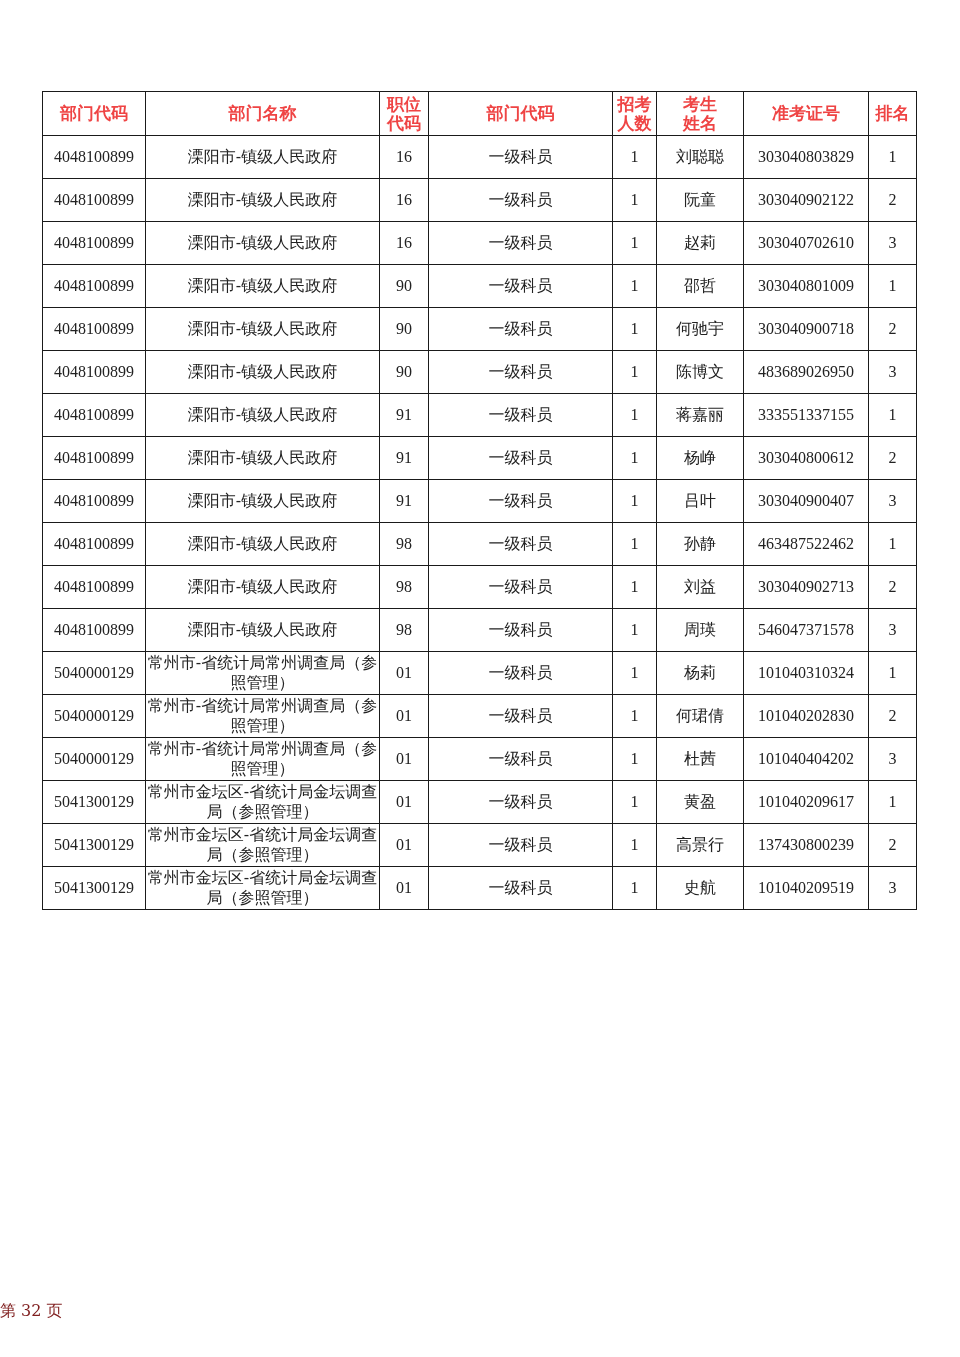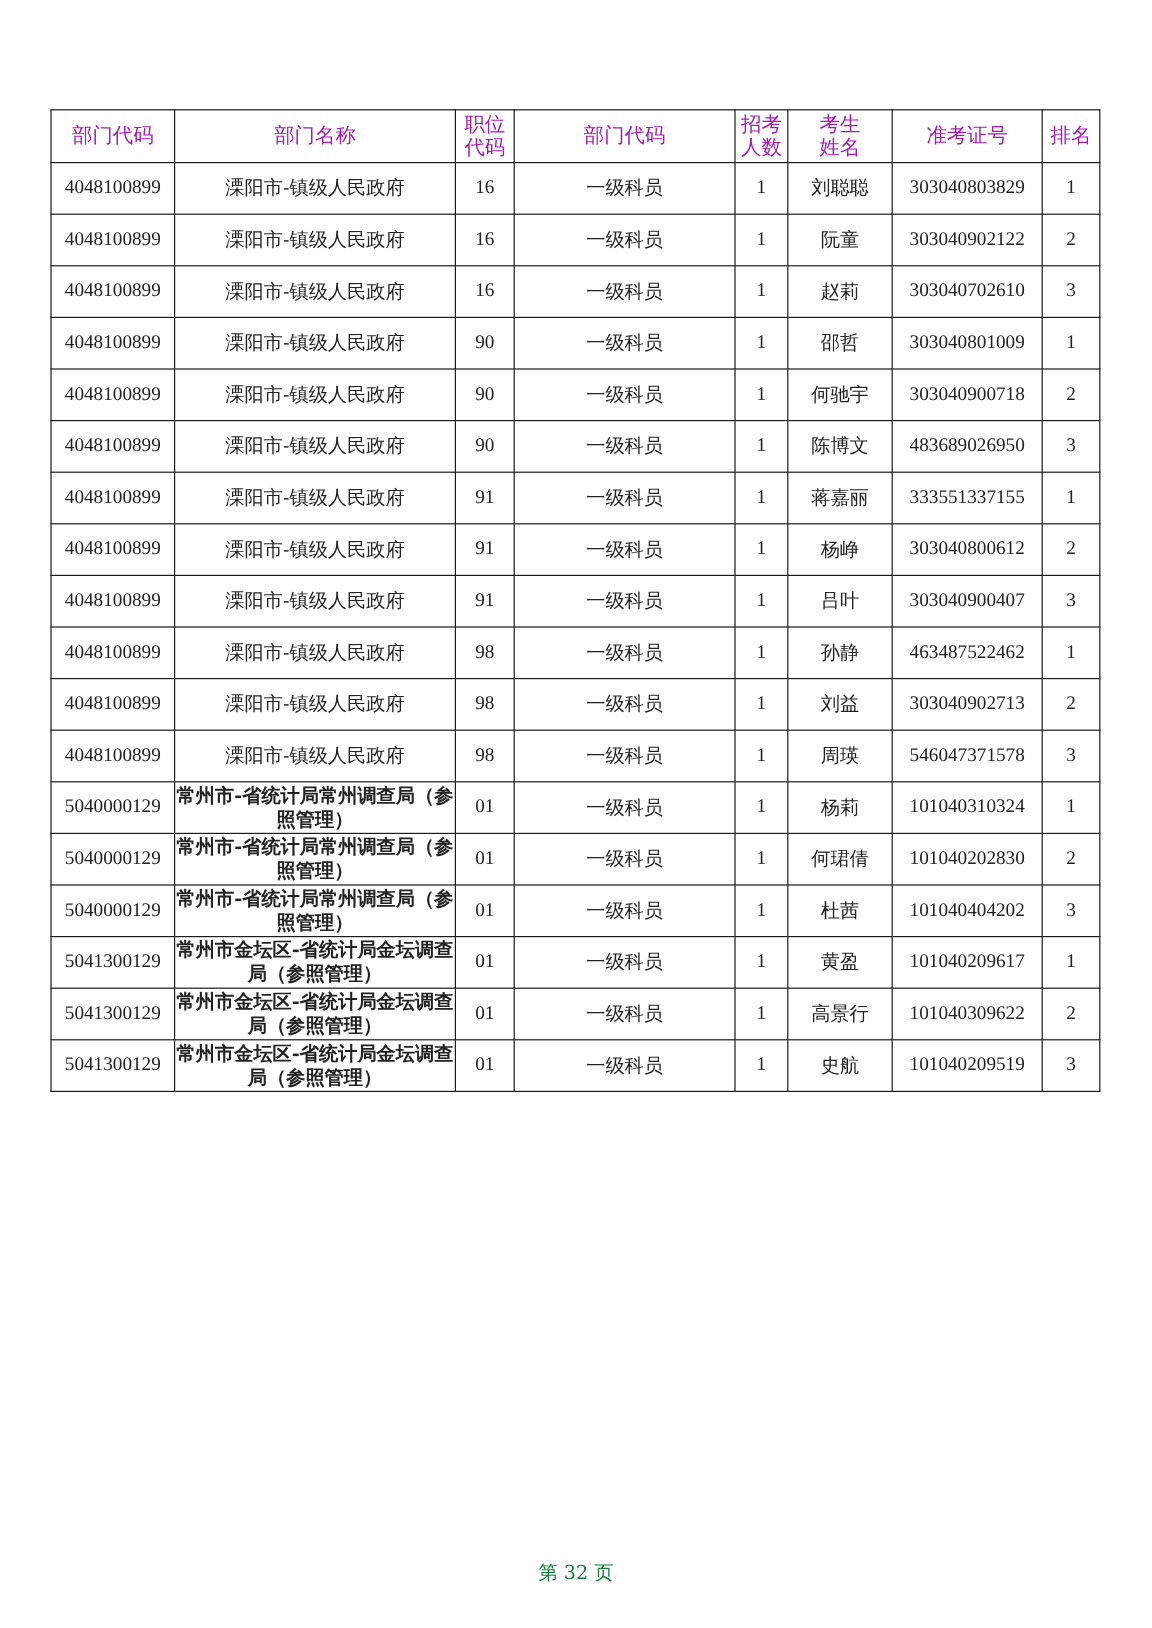--- a/index.html
+++ b/index.html
@@ -1,23 +1,23 @@
 <!DOCTYPE html>
 <html><head>
 <meta charset="utf-8">
 <style>
   html, body { margin:0; padding:0; background:#ffffff; }
   body { width:960px; height:1357px; position:relative; font-family:"DejaVu Serif","Liberation Serif",serif; color:#222; }
   table.grid { position:absolute; left:42px; top:91px; border-collapse:collapse; table-layout:fixed; width:874px; }
   table.grid td, table.grid th { border:1.6px solid #1a1a1a; text-align:center; vertical-align:middle; padding:0; overflow:hidden; }
-  table.grid th { font-weight:normal; font-size:17px; height:43px; line-height:19px; color:#a21caf; font-family:"DejaVu Sans","Liberation Sans",sans-serif; }
+  table.grid th { font-weight:bold; font-size:17px; height:43px; line-height:19px; color:#ef4444; font-family:"DejaVu Sans","Liberation Sans",sans-serif; }
   table.grid td { font-size:16px; height:42px; line-height:20px; color:#222; }
-  td.name2 { font-size:15.5px; line-height:20px;font-weight:bold; }
+  td.name2 { font-size:15.5px; line-height:20px; }
   td.num { font-family:"Liberation Serif","DejaVu Serif",serif; font-size:17px; }
-  .footer { position:absolute; top:1301px; left:0; width:960px; text-align:center; font-size:16px; color:#15803d; }
+  .footer { position:absolute; top:1301px; left:0; width:960px; font-size:16px; color:#7f1d1d; }
 </style>
 </head>
 <body>
 
 <table class="grid">
   <colgroup>
     <col style="width:103px">
       <col style="width:234px">
       <col style="width:49px">
       <col style="width:184px">
@@ -199,21 +199,21 @@
         <td class="num">101040209617</td>
         <td class="num">1</td>
       </tr>
       <tr>
         <td class="num">5041300129</td>
         <td class="name2">常州市金坛区-省统计局金坛调查局（参照管理）</td>
         <td class="num">01</td>
         <td>一级科员</td>
         <td class="num">1</td>
         <td>高景行</td>
-        <td class="num">101040309622</td>
+        <td class="num">137430800239</td>
         <td class="num">2</td>
       </tr>
       <tr>
         <td class="num">5041300129</td>
         <td class="name2">常州市金坛区-省统计局金坛调查局（参照管理）</td>
         <td class="num">01</td>
         <td>一级科员</td>
         <td class="num">1</td>
         <td>史航</td>
         <td class="num">101040209519</td>

